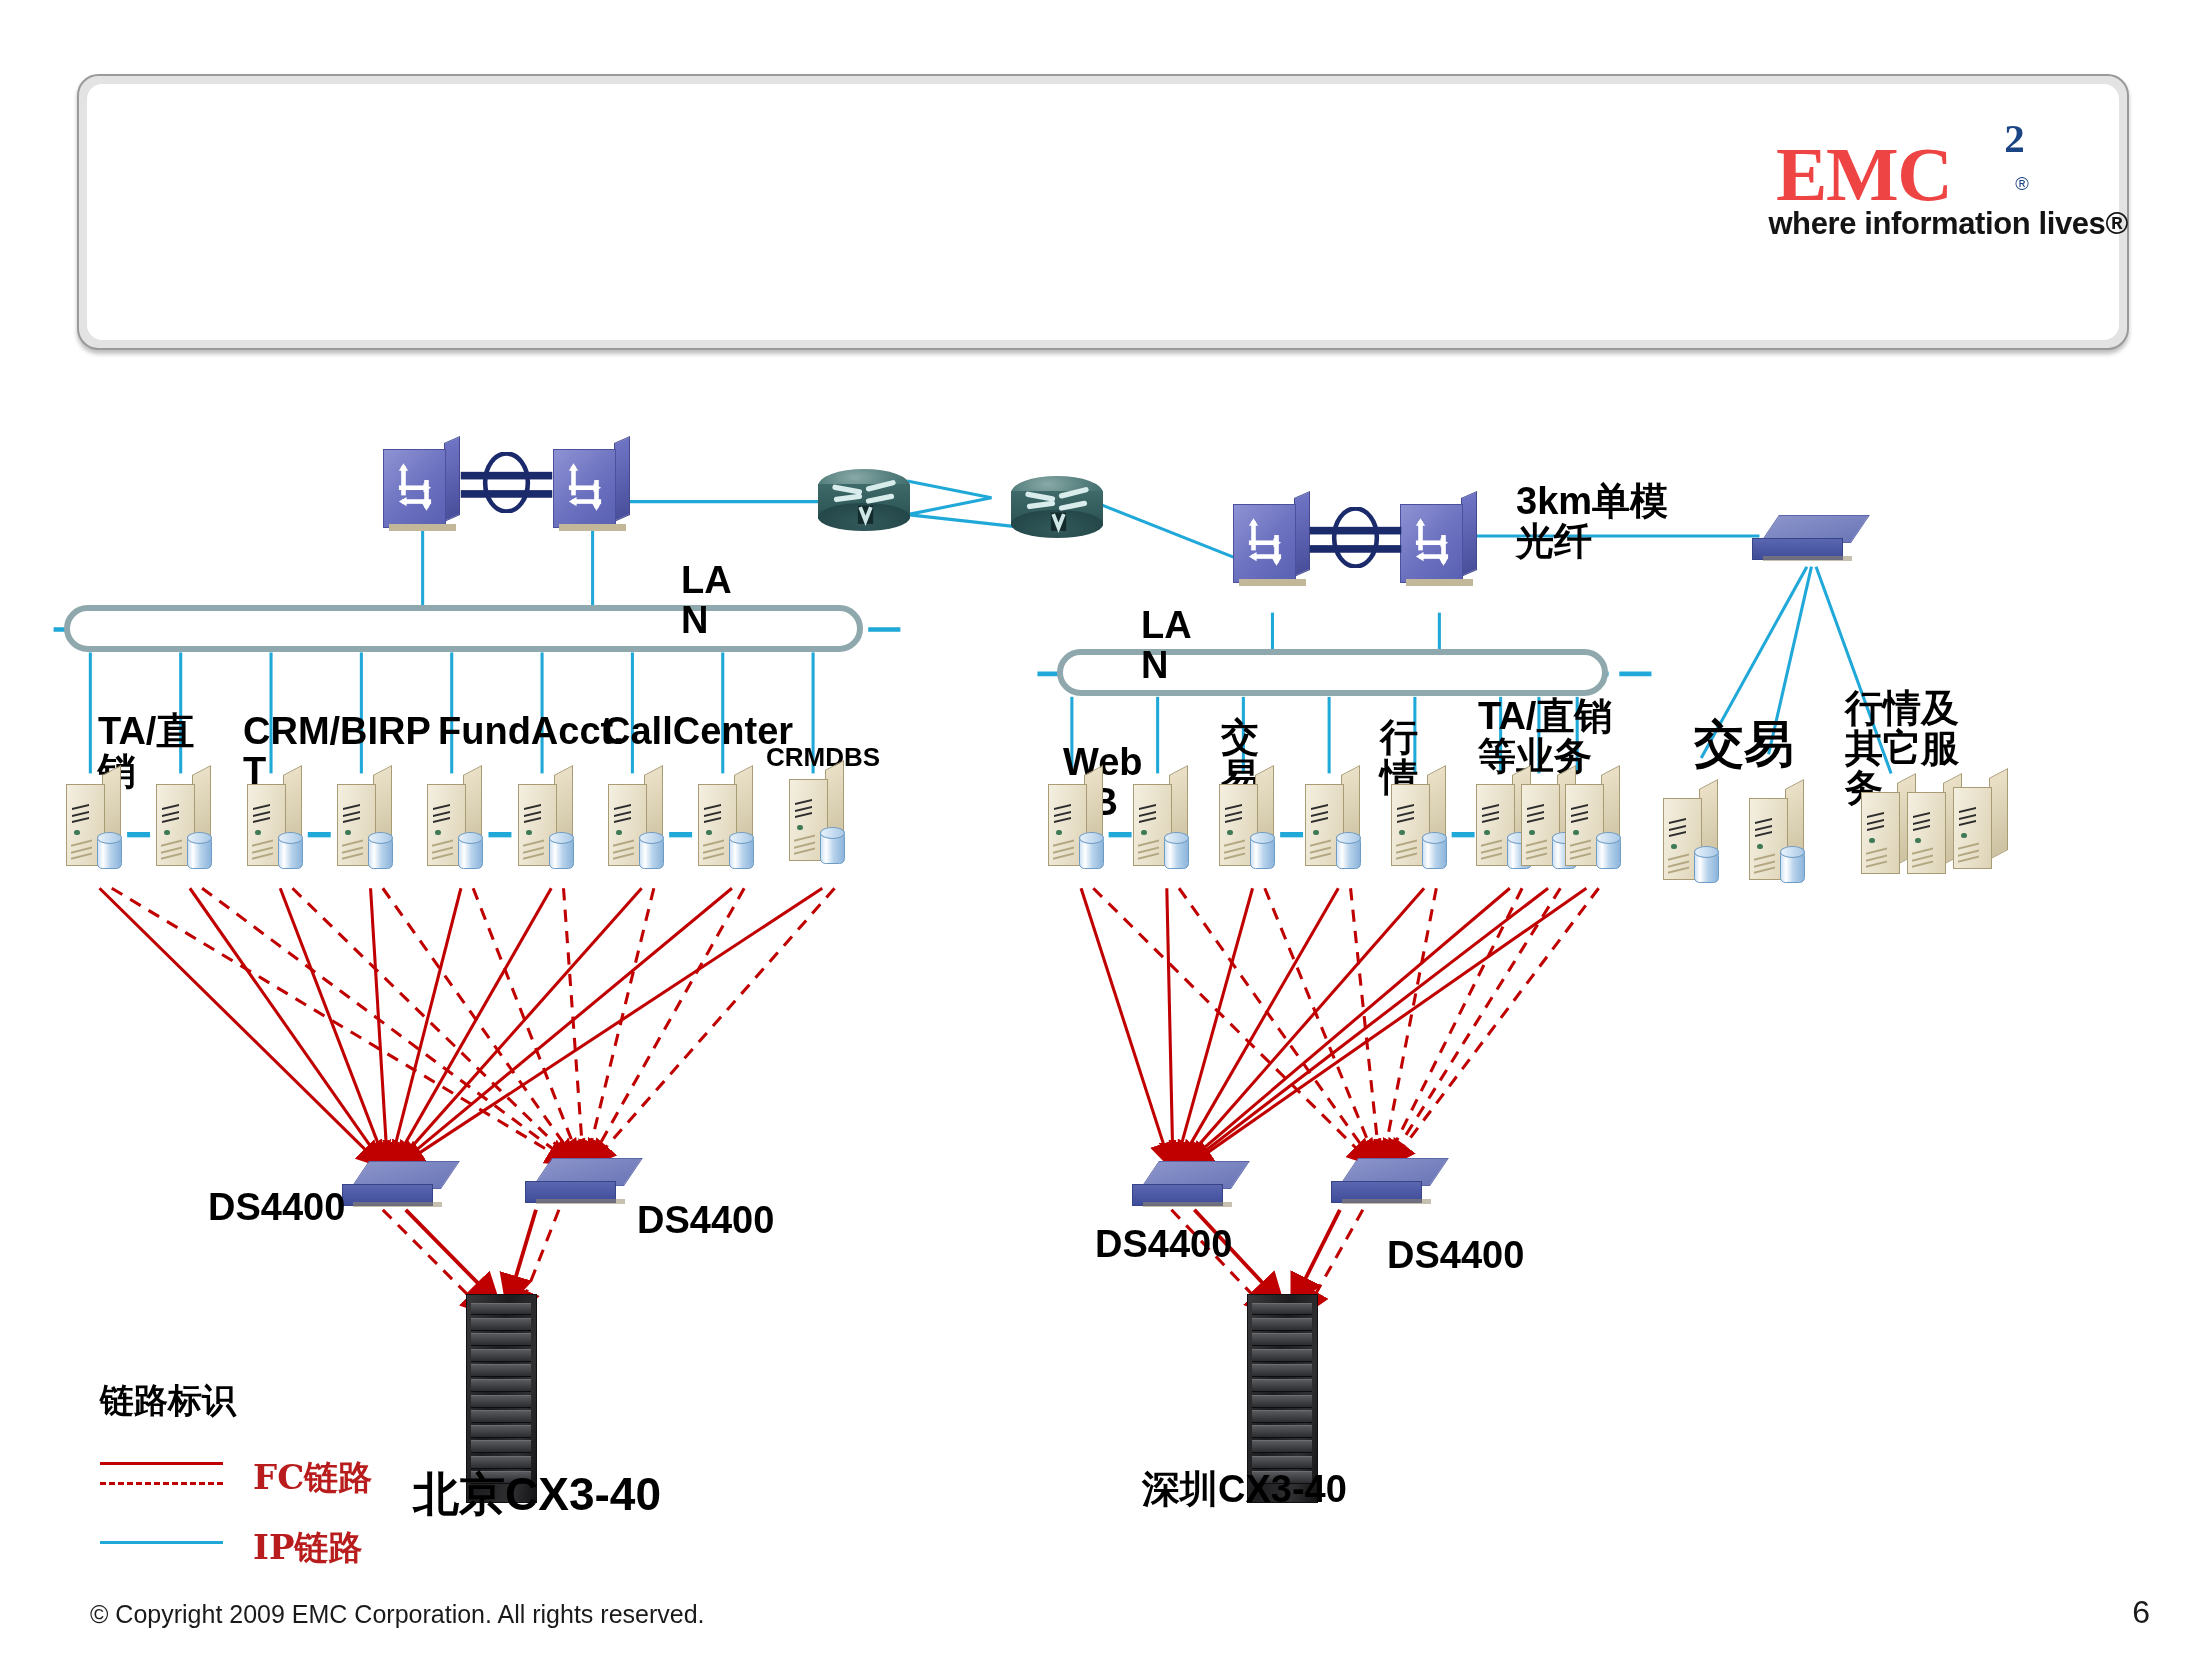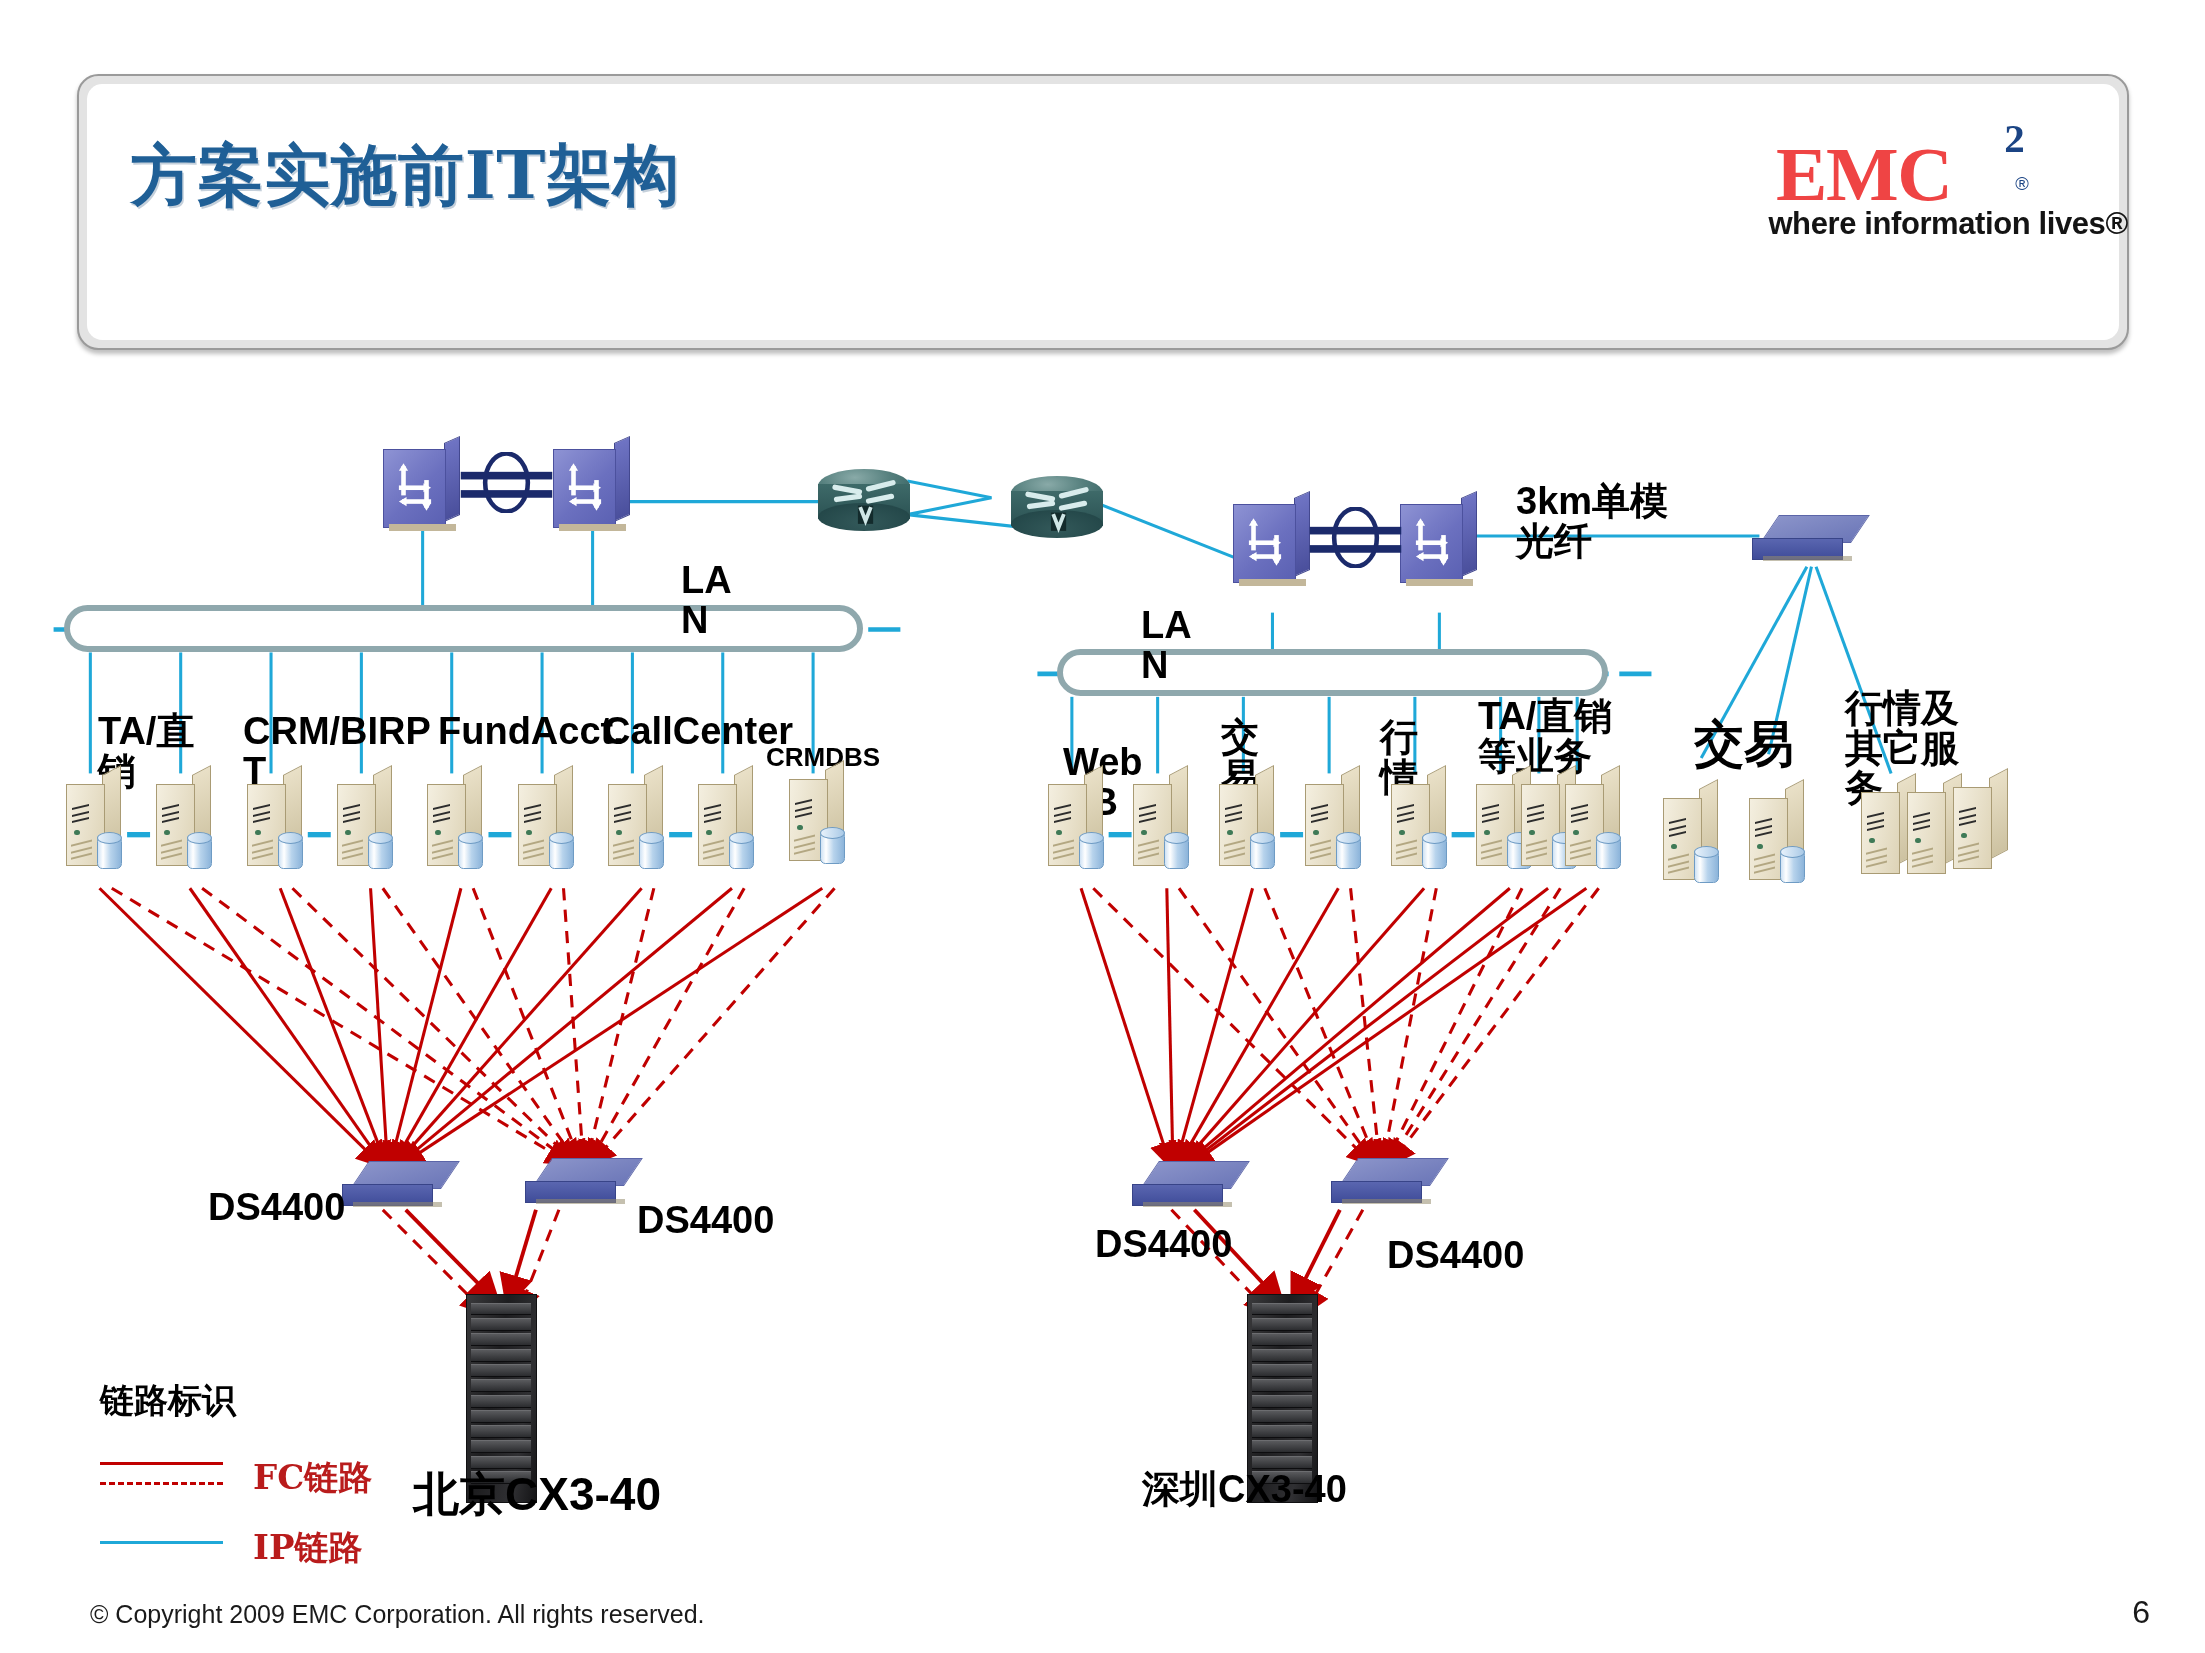--- a/index.html
+++ b/index.html
@@ -116,21 +116,20 @@
   #footer-copy{position:absolute;left:90px;top:1600px;font-size:25px;color:#1a1a1a;
       font-family:"Liberation Sans",sans-serif;white-space:nowrap;}
   #footer-page{position:absolute;right:55px;top:1594px;font-size:32px;color:#1a1a1a;
       font-family:"Liberation Sans",sans-serif;font-weight:normal;}
 </style>
 </head>
 <body>
 
 <div id="title-plate">
   <div id="title-inner">
-    <div id="page-title">方案实施前IT架构</div>
 
     <div id="emc-logo">
       <div id="emc-word">EMC</div>
       <div id="emc-sup">2</div>
       <div id="emc-reg">®</div>
       <div id="emc-tag">where information lives®</div>
     </div>
   </div>
 </div>
 

